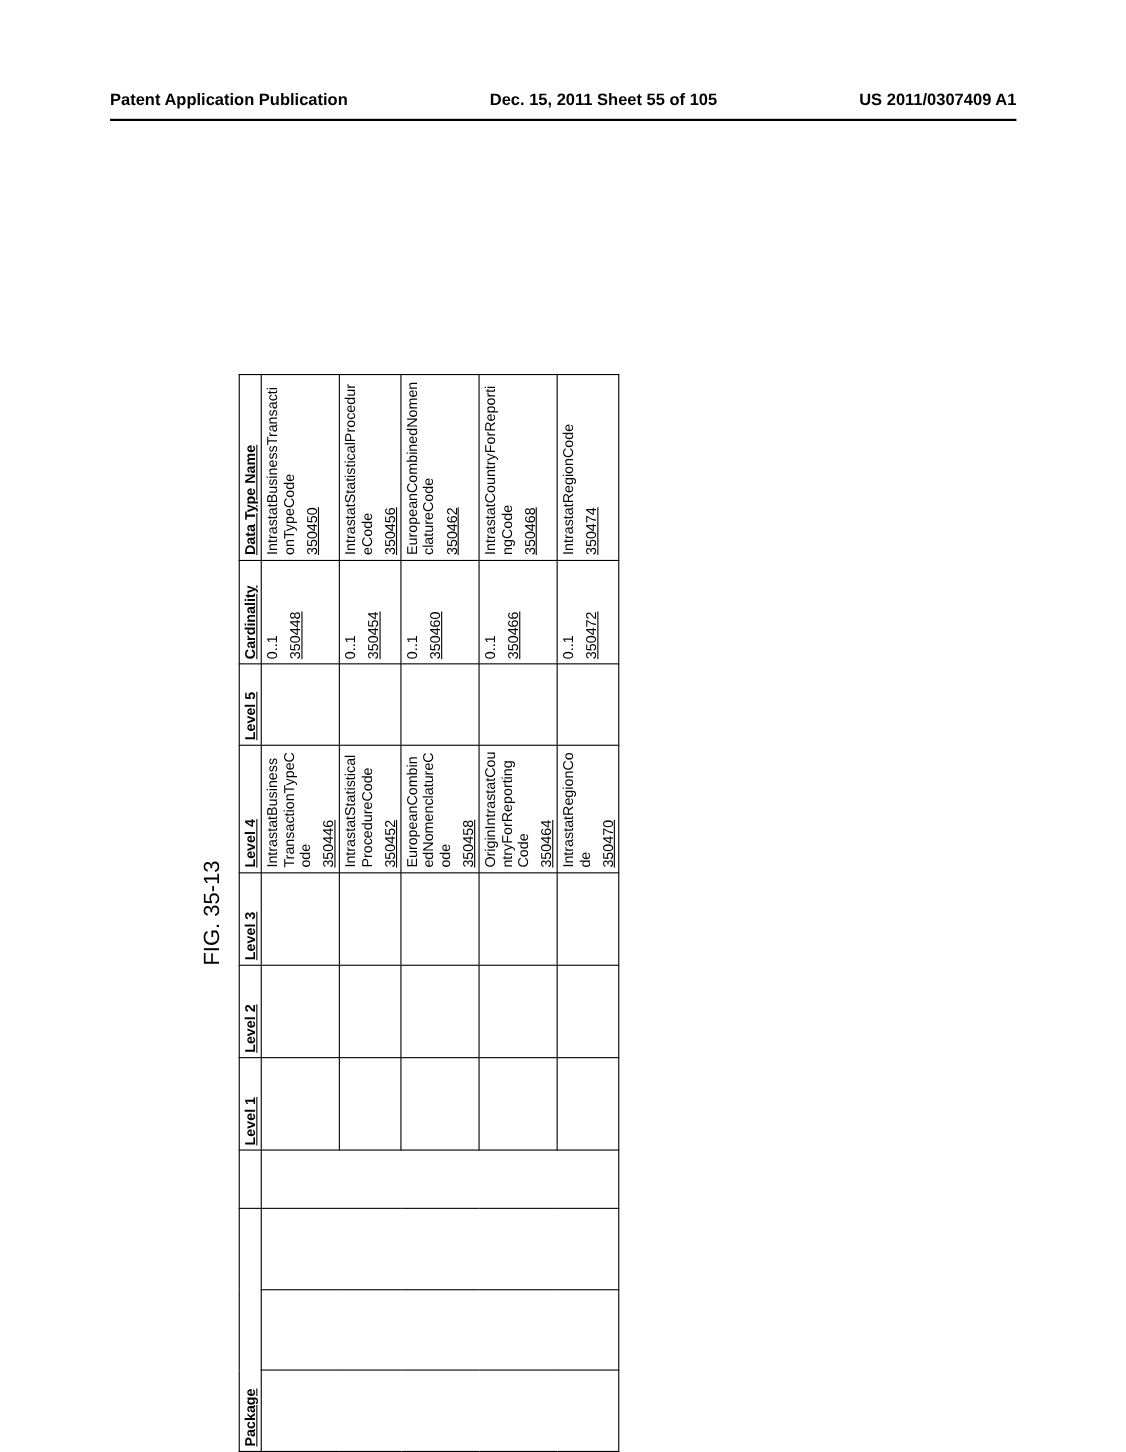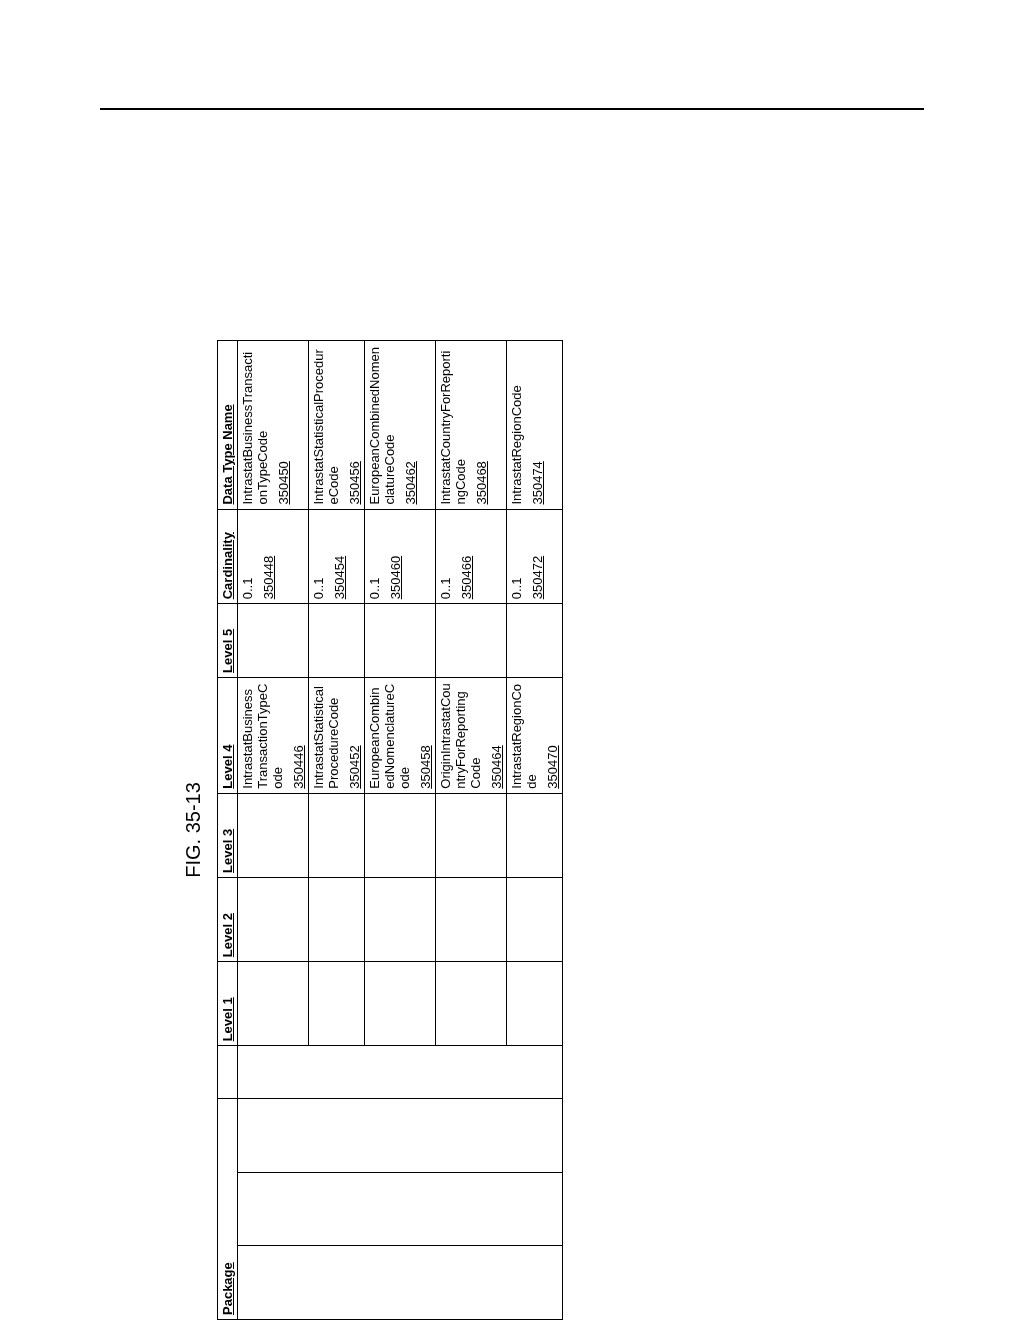--- a/index.html
+++ b/index.html
@@ -102,20 +102,25 @@
   
   .pkgcell {
     border-left: 1px solid #000;
     border-right: 1px solid #000;
   }
 </style>
 </head>
 <body>
 
 <div class="page">
+  <div class="header">
+    <span>Patent Application Publication</span>
+    <span>Dec. 15, 2011  Sheet 55 of 105</span>
+    <span>US 2011/0307409 A1</span>
+  </div>
   <div class="rule"></div>
 
   <div class="content">
     <div class="rotwrap">
       <div class="rotinner">
         <div class="fig-title">FIG. 35-13</div>
 
         <table class="spec">
           <colgroup>
             <col class="c-pkg1">

